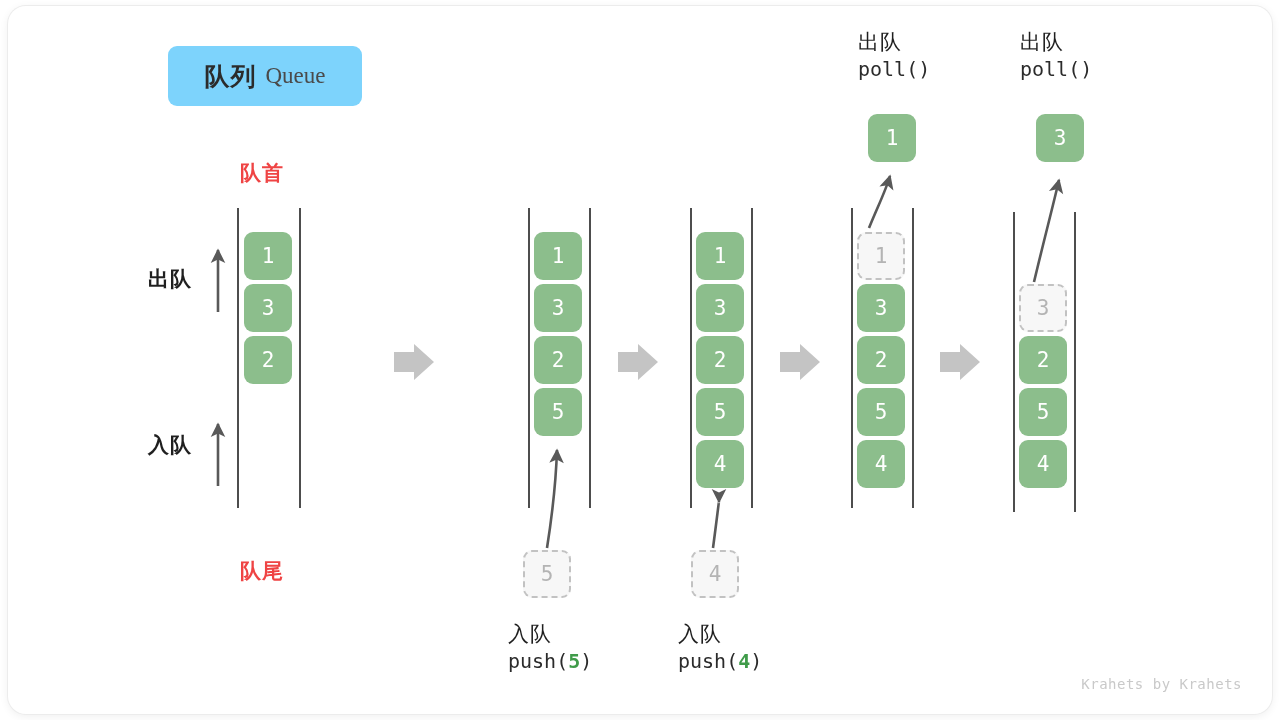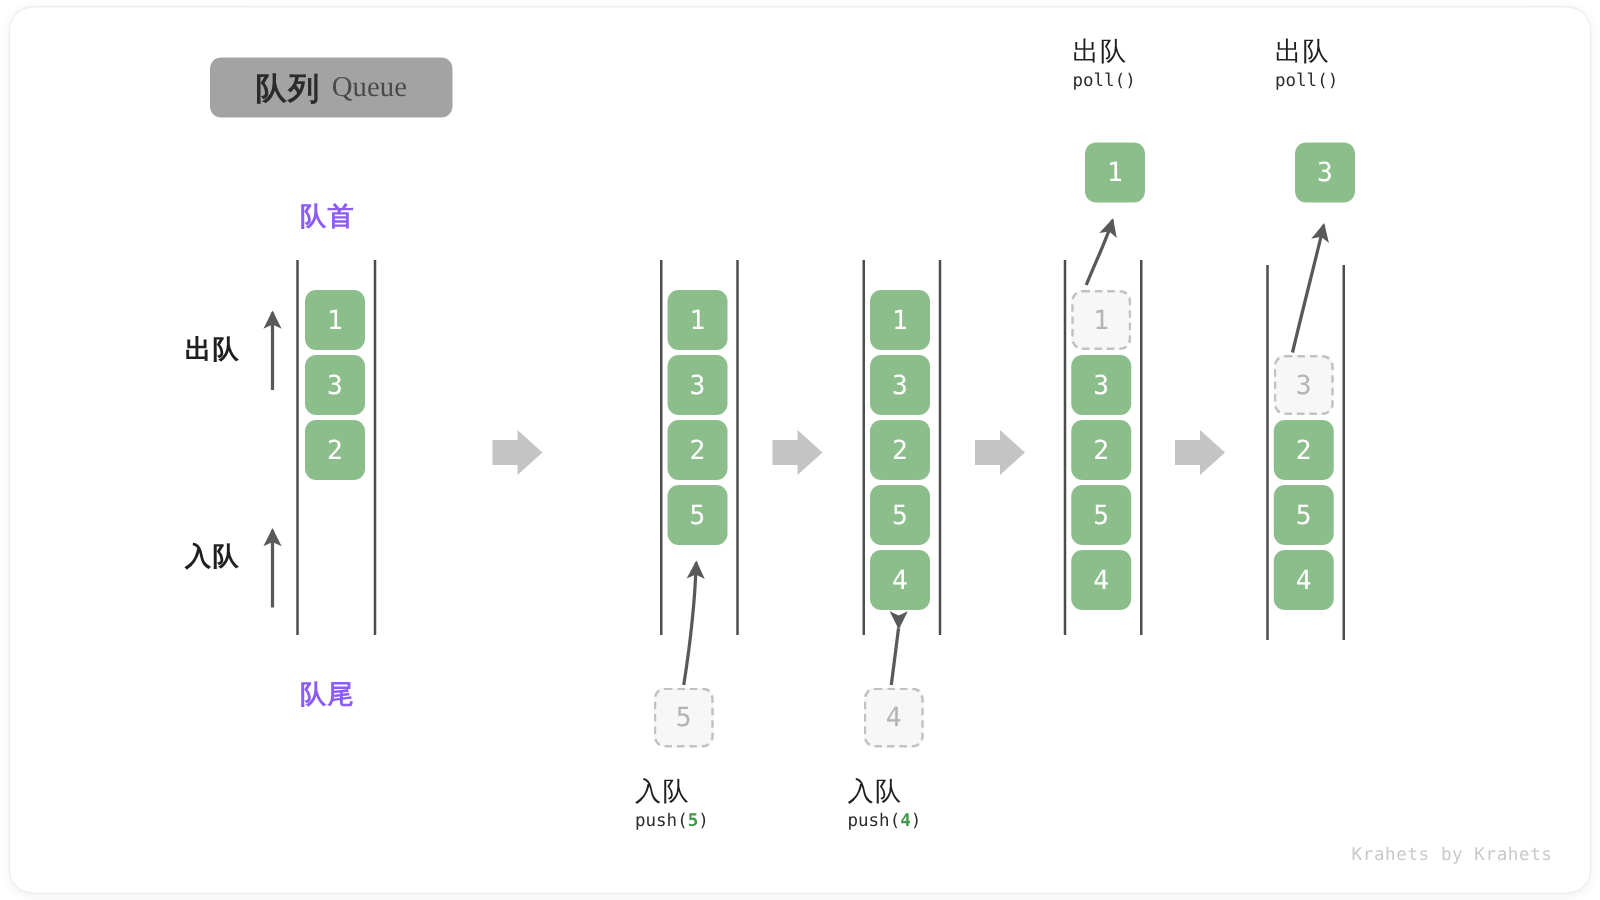--- a/index.html
+++ b/index.html
@@ -30,22 +30,22 @@
     box-shadow: 0 0 0 1px #ececec, 0 2px 10px rgba(0,0,0,0.07);
     box-sizing: border-box;
   }
 
   
   .title-badge {
     position: absolute;
     left: 168px;
     top: 46px;
     width: 194px;
-    height: 48px;
-    background: #a3a3a3;
+    height: 60px;
+    background: #7dd3fc;
     border-radius: 9px;
     display: flex;
     align-items: center;
     justify-content: center;
     gap: 9px;
   }
   .title-cn {
     font-size: 25px;
     font-weight: bold;
     color: #2b2b2b;
@@ -55,21 +55,21 @@
     font-family: Liberation Serif, serif;
     font-size: 23px;
     color: #4a4a4a;
   }
 
   
   .cap-label {
     position: absolute;
     font-size: 21px;
     font-weight: bold;
-    color: #8b5cf6;
+    color: #ef4444;
     letter-spacing: 1px;
     white-space: nowrap;
   }
 
   
   .dir-label {
     position: absolute;
     font-size: 21px;
     font-weight: bold;
     color: #1f1f1f;
@@ -114,21 +114,21 @@
     line-height: 1.34;
   }
   .op-cn {
     font-size: 21px;
     font-weight: normal;
     color: #1f1f1f;
     letter-spacing: 1px;
   }
   .op-code {
     font-family: "DejaVu Sans Mono", "Liberation Mono", monospace;
-    font-size: 14px;
+    font-size: 20px;
     color: #2b2b2b;
   }
   .op-code .num {
     color: #3f9b49;
     font-weight: bold;
   }
 
   
   #overlay {
     position: absolute;
@@ -155,21 +155,21 @@
 
 <div id="stage">
   <div class="card"></div>
 
   <div class="title-badge">
     <span class="title-cn">队列</span>
     <span class="title-en">Queue</span>
   </div>
 
   <div class="cap-label" style="left:240px; top:159px;">队首</div>
-  <div class="cap-label" style="left:240px; top:541px;">队尾</div>
+  <div class="cap-label" style="left:240px; top:557px;">队尾</div>
 
   <div class="dir-label" style="left:148px; top:265px;">出队</div>
   <div class="dir-label" style="left:148px; top:431px;">入队</div>
 
   <div class="rail" style="left:237px; top:208px; height:300px;"></div>
   <div class="rail" style="left:299px; top:208px; height:300px;"></div>
 
   <div class="rail" style="left:528px; top:208px; height:300px;"></div>
   <div class="rail" style="left:589px; top:208px; height:300px;"></div>
 

